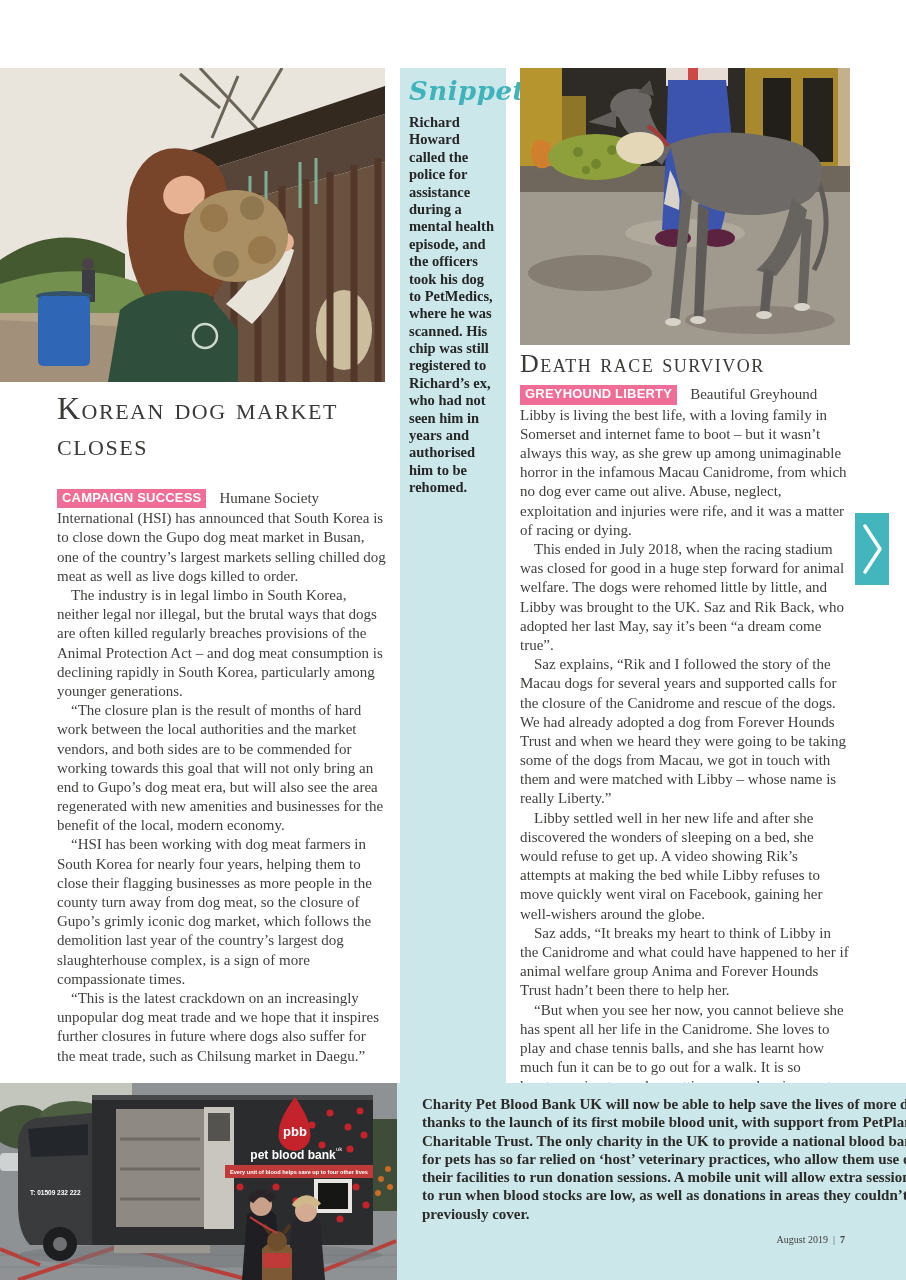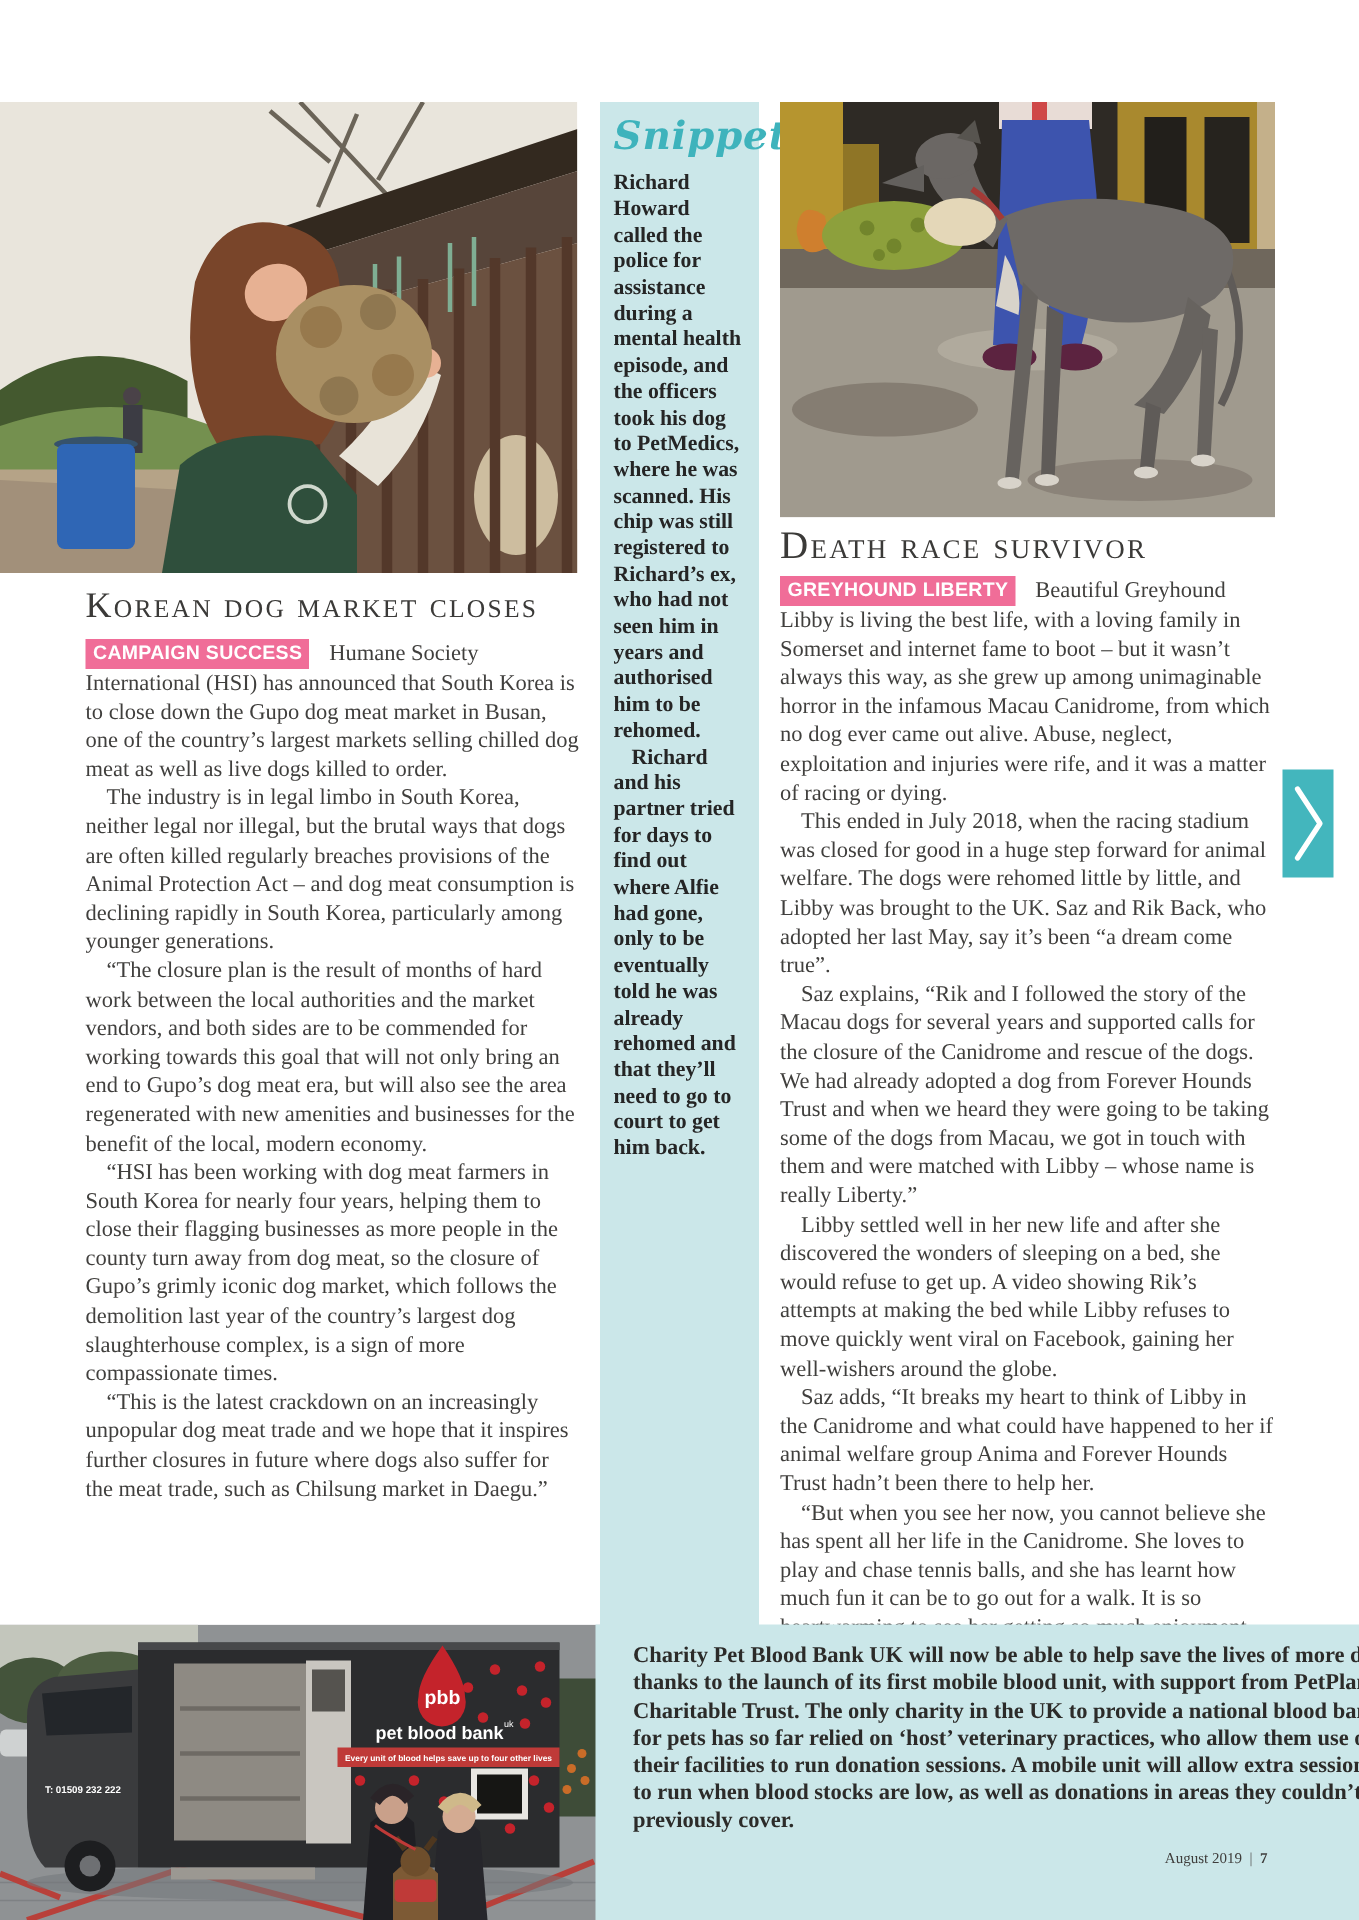--- a/index.html
+++ b/index.html
@@ -20,21 +20,21 @@
             font-size:26px;color:#3eb3bc;margin:0 0 8px 0;letter-spacing:.5px;}
   .snippets p{margin:0;font-size:14.5px;line-height:1.2;font-weight:bold;color:#252525;}
   .snippets p + p{text-indent:12px;}
 
   
   .article{position:absolute;}
   .article-left{left:57px;top:391px;width:330px;}
   .article-right{left:520px;top:349px;width:332px;}
   .headline{font-variant:small-caps;font-weight:400;color:#3b3a38;margin:0;
             letter-spacing:1.5px;line-height:1.12;}
-  .article-left .headline{font-size:24px;margin-bottom:9px;}
+  .article-left .headline{font-size:32px;margin-bottom:26px;}
   .article-right .headline{font-size:26px;margin-bottom:7px;}
   .article p{margin:0;font-size:15px;line-height:1.28;color:#403f3d;}
   .article p + p{text-indent:14px;}
   .badge{display:inline-block;background:#f06d98;color:#fff;
          font-family:"Liberation Sans",sans-serif;font-weight:bold;font-size:13px;
          letter-spacing:.2px;padding:1px 5px 2px 5px;margin-right:13px;
          transform:translateY(-1px);white-space:nowrap;}
 
   
   .bottom-box{position:absolute;left:397px;top:1083px;width:583px;height:197px;
@@ -99,21 +99,20 @@
       <circle cx="252" cy="140" r="12" fill="#8f7750"></circle>
       <circle cx="262" cy="182" r="14" fill="#97794d"></circle>
       <circle cx="226" cy="196" r="13" fill="#8f7750"></circle>
       <circle cx="205" cy="268" r="12" fill="none" stroke="#cfd8cd" stroke-width="2.5"></circle>
     </svg>
   </div>
 
   <aside class="snippets">
     <h3 class="snippets-title">Snippets</h3>
     <p>Richard Howard called the police for assistance during a mental health episode, and the officers took his dog to PetMedics, where he was scanned. His chip was still registered to Richard’s ex, who had not seen him in years and authorised him to be rehomed.</p>
-    <p>Richard and his partner tried for days to find out where Alfie had gone, only to be eventually told he was already rehomed and that they’ll need to go to court to get him back.</p>
   </aside>
 
   <div class="photo photo-right">
     <svg width="330" height="277" viewBox="0 0 330 277">
       <rect width="330" height="277" fill="#a09a8e"></rect>
       <rect width="330" height="120" fill="#2e2a25"></rect>
       <rect x="0" y="0" width="42" height="122" fill="#b6952f"></rect>
       <rect x="42" y="28" width="24" height="94" fill="#8f7526"></rect>
       <rect x="225" y="0" width="105" height="98" fill="#a9892e"></rect>
       <rect x="243" y="10" width="28" height="84" fill="#221f1b"></rect>

